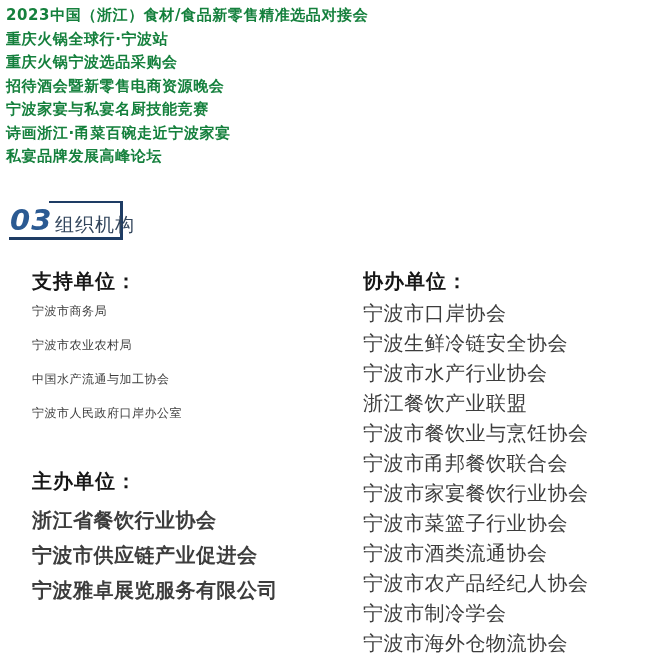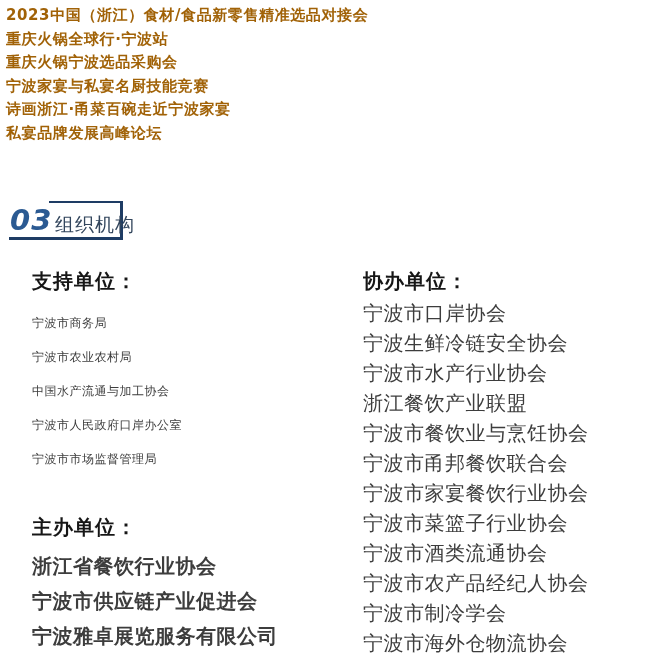--- a/index.html
+++ b/index.html
@@ -17,21 +17,21 @@
 
   
   .title-block {
     position: absolute;
     left: 6px;
     top: 4px;
   }
   .title-line {
     font-size: 15px;
     font-weight: 700;
-    color: #a16207;
+    color: #15803d;
     line-height: 23.5px;
     letter-spacing: 0.6px;
     white-space: nowrap;
   }
 
   
   .section-tag {
     position: absolute;
     left: 9px;
     top: 201px;
@@ -85,59 +85,59 @@
   .col-right { left: 363px; }
 
   .col-header {
     font-size: 20px;
     font-weight: 700;
     color: #161616;
     line-height: 26px;
     letter-spacing: 1px;
     white-space: nowrap;
   }
-  .col-left .col-header.first { margin-bottom: 12px; }
+  .col-left .col-header.first { }
   .col-left .col-header.second { margin-top: 38px; margin-bottom: 9px; }
   .col-right .col-header { margin-bottom: 4px; }
 
   .item {
     color: #3d3d3d;
     white-space: nowrap;
     letter-spacing: 0.5px;
   }
   .col-left .group-a .item { font-size: 12px; line-height: 34px; }
   .col-left .group-b .item { font-size: 20px; line-height: 35px; font-weight: bold; }
   .col-right .item { font-size: 20px; line-height: 30px; }
 </style>
 </head>
 <body>
 
 <div class="title-block">
   <div class="title-line">2023中国（浙江）食材/食品新零售精准选品对接会</div>
   <div class="title-line">重庆火锅全球行·宁波站</div>
   <div class="title-line">重庆火锅宁波选品采购会</div>
+  <div class="title-line">招待酒会暨新零售电商资源晚会</div>
   <div class="title-line">宁波家宴与私宴名厨技能竞赛</div>
   <div class="title-line">诗画浙江·甬菜百碗走近宁波家宴</div>
   <div class="title-line">私宴品牌发展高峰论坛</div>
 </div>
 
 <div class="section-tag">
   <div class="tag-box"></div>
   <div class="tag-num">03</div>
   <div class="tag-label">组织机构</div>
 </div>
 
 <div class="col col-left">
   <div class="group-a">
     <div class="col-header first">支持单位：</div>
     <div class="item">宁波市商务局</div>
     <div class="item">宁波市农业农村局</div>
     <div class="item">中国水产流通与加工协会</div>
     <div class="item">宁波市人民政府口岸办公室</div>
-    <div class="item">宁波市市场监督管理局</div>
   </div>
   <div class="group-b">
     <div class="col-header second">主办单位：</div>
     <div class="item">浙江省餐饮行业协会</div>
     <div class="item">宁波市供应链产业促进会</div>
     <div class="item">宁波雅卓展览服务有限公司</div>
   </div>
 </div>
 
 <div class="col col-right">

